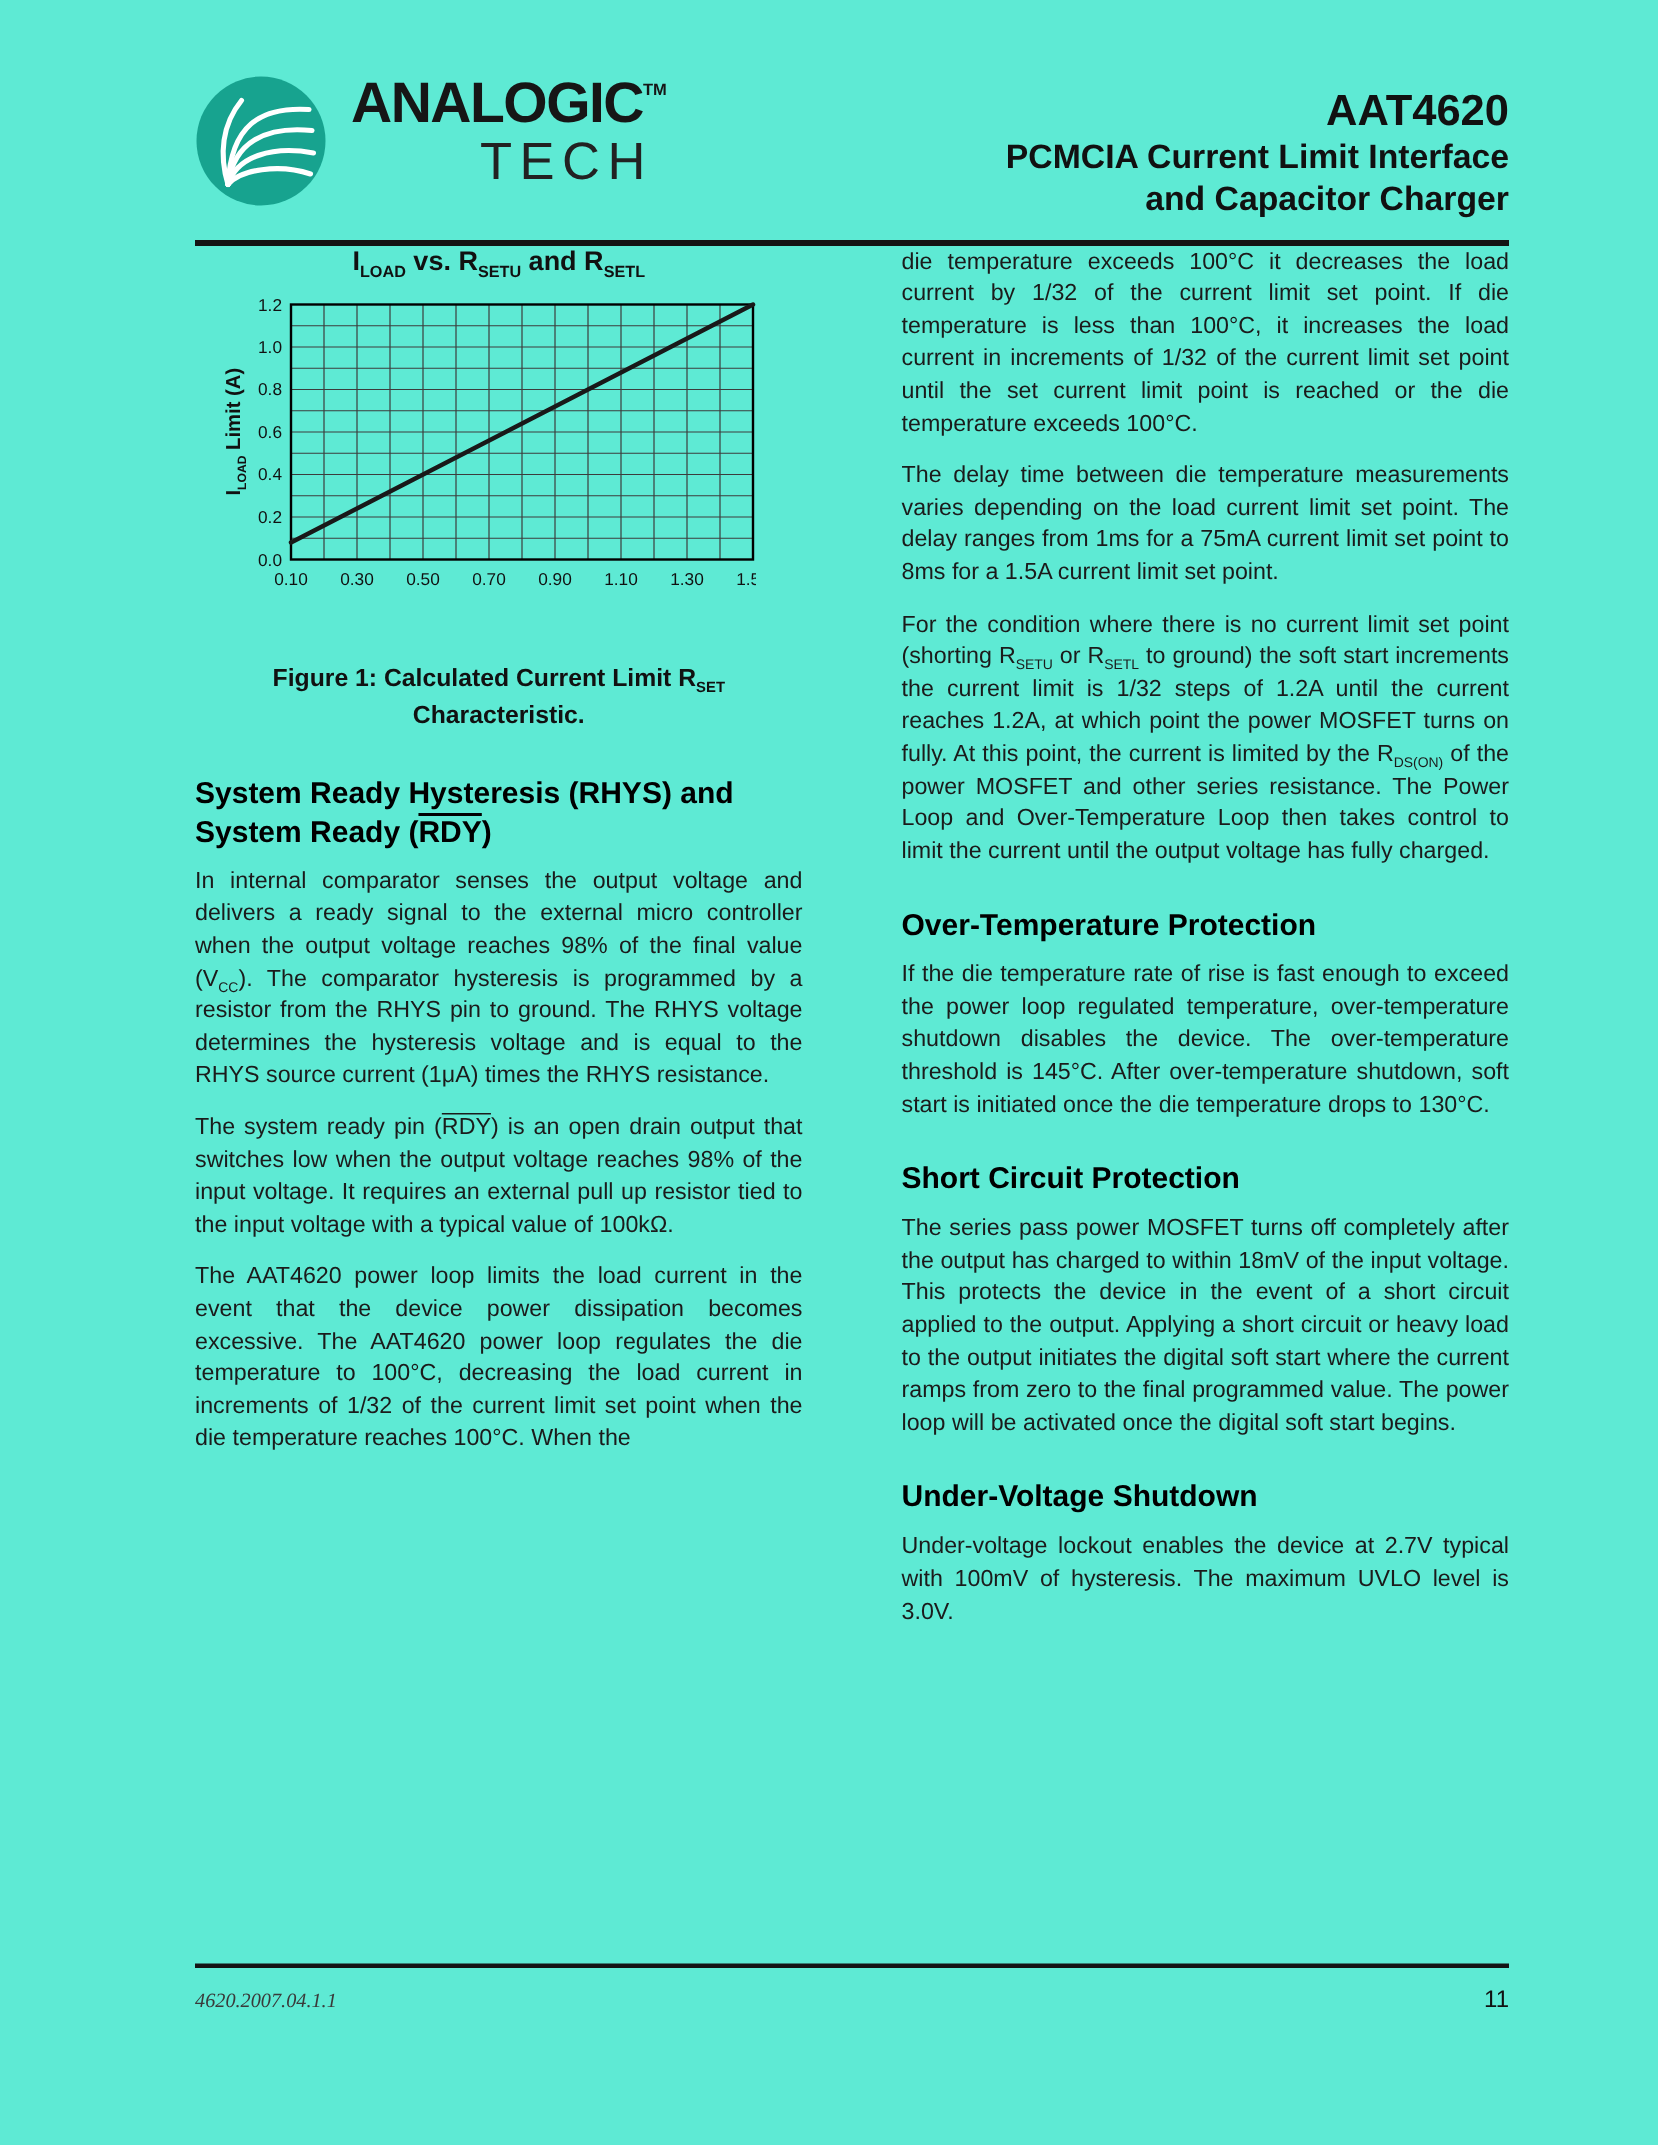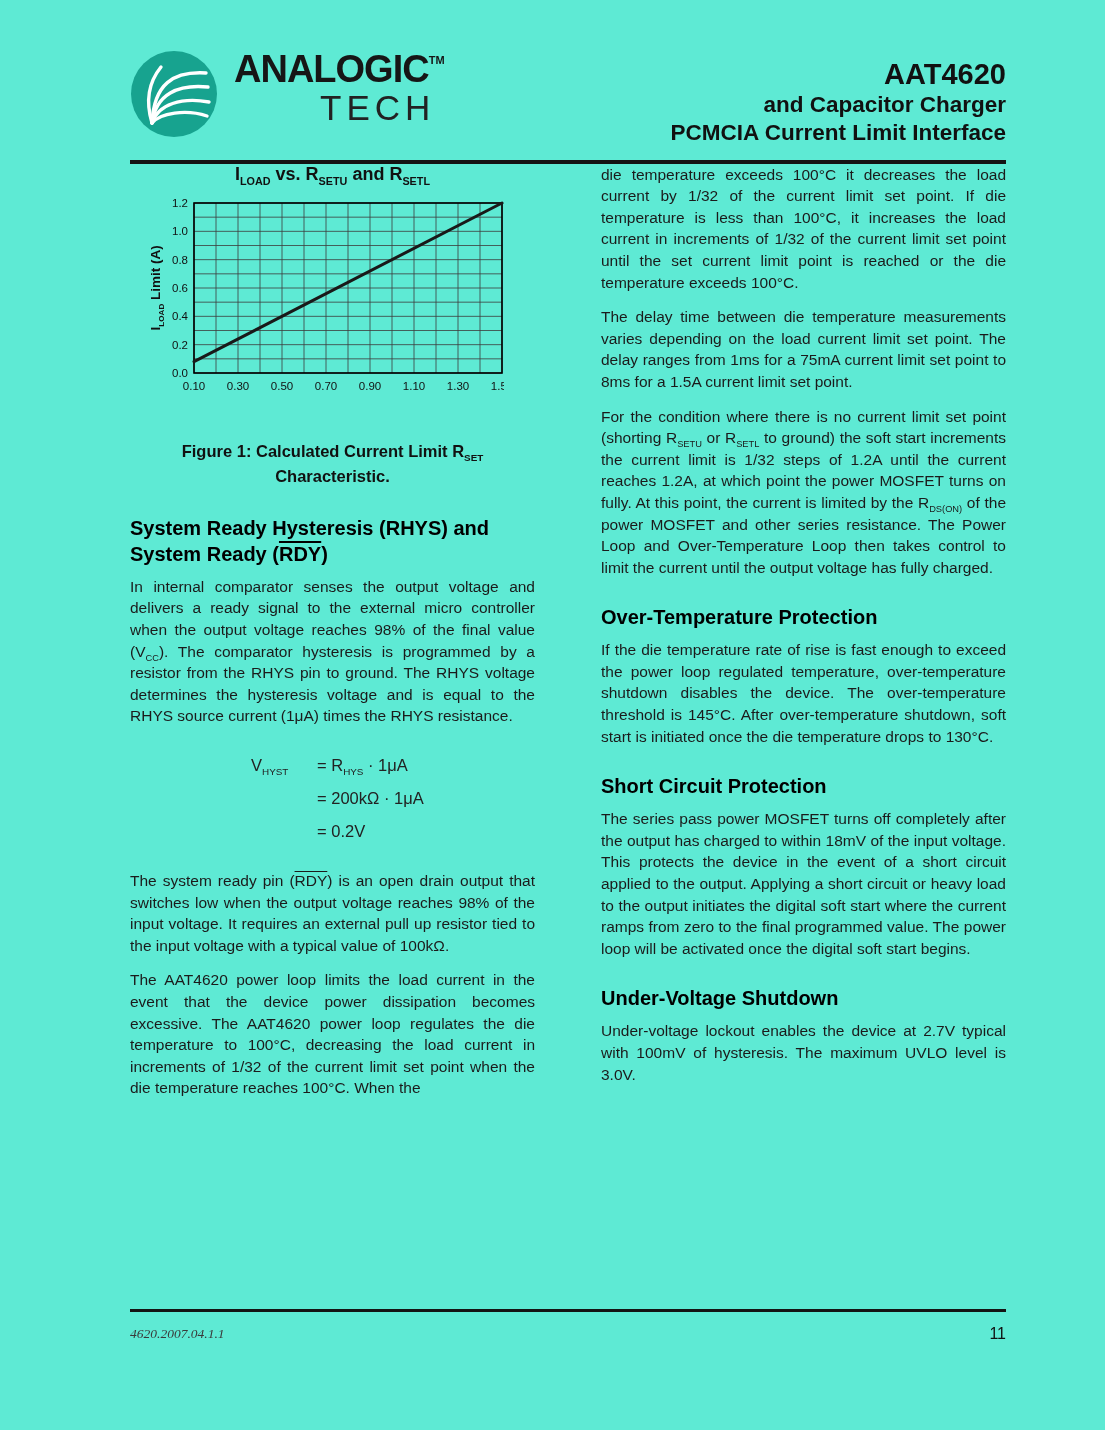--- a/index.html
+++ b/index.html
@@ -75,22 +75,22 @@
             </g>
           </svg>
         </div>
         <div class="logo-text">
           <div class="logo-line1"><span>ANALOGIC</span><span class="logo-tm">TM</span></div>
           <div class="logo-line2">TECH</div>
         </div>
       </div>
       <div class="head-titles">
         <div class="part-number">AAT4620</div>
+        <div class="doc-title">PCMCIA Current Limit Interface</div>
         <div class="doc-title">and Capacitor Charger</div>
-        <div class="doc-title">PCMCIA Current Limit Interface</div>
       </div>
     </div>
     <div class="rule"></div>
 
     <div class="columns">
 
       <div class="col">
 
         <div>
           <div class="chart-title">I<sub>LOAD</sub> vs. R<sub>SETU</sub> and R<sub>SETL</sub></div>
@@ -144,25 +144,20 @@
                 <text class="tick" x="36" y="10" text-anchor="end">1.2</text>
               </svg>
           </div>
         </div>
 
         <div class="figure-caption">Figure 1: Calculated Current Limit R<sub>SET</sub> Characteristic.</div>
 
         <h2>System Ready Hysteresis (RHYS) and System Ready (<span class="ov">RDY</span>)</h2>
         <p>In internal comparator senses the output voltage and delivers a ready signal to the external micro controller when the output voltage reaches 98% of the final value (V<sub>CC</sub>). The comparator hysteresis is programmed by a resistor from the RHYS pin to ground. The RHYS voltage determines the hysteresis voltage and is equal to the RHYS source current (1μA) times the RHYS resistance.</p>
 
-        <div class="equation">
-          <div class="eq-row"><span class="eq-lhs">V<sub>HYST</sub></span><span>= R<sub>HYS</sub> · 1μA</span></div>
-          <div class="eq-row"><span class="eq-lhs"></span><span>= 200kΩ · 1μA</span></div>
-          <div class="eq-row"><span class="eq-lhs"></span><span>= 0.2V</span></div>
-        </div>
 
         <p>The system ready pin (<span class="ov">RDY</span>) is an open drain output that switches low when the output voltage reaches 98% of the input voltage. It requires an external pull up resistor tied to the input voltage with a typical value of 100kΩ.</p>
 
         <p>The AAT4620 power loop limits the load current in the event that the device power dissipation becomes excessive. The AAT4620 power loop regulates the die temperature to 100°C, decreasing the load current in increments of 1/32 of the current limit set point when the die temperature reaches 100°C. When the</p>
       </div>
 
       <div class="col">
         <p>die temperature exceeds 100°C it decreases the load current by 1/32 of the current limit set point. If die temperature is less than 100°C, it increases the load current in increments of 1/32 of the current limit set point until the set current limit point is reached or the die temperature exceeds 100°C.</p>
         <p>The delay time between die temperature measurements varies depending on the load current limit set point. The delay ranges from 1ms for a 75mA current limit set point to 8ms for a 1.5A current limit set point.</p>
         <p>For the condition where there is no current limit set point (shorting R<sub>SETU</sub> or R<sub>SETL</sub> to ground) the soft start increments the current limit is 1/32 steps of 1.2A until the current reaches 1.2A, at which point the power MOSFET turns on fully. At this point, the current is limited by the R<sub>DS(ON)</sub> of the power MOSFET and other series resistance. The Power Loop and Over-Temperature Loop then takes control to limit the current until the output voltage has fully charged.</p>

